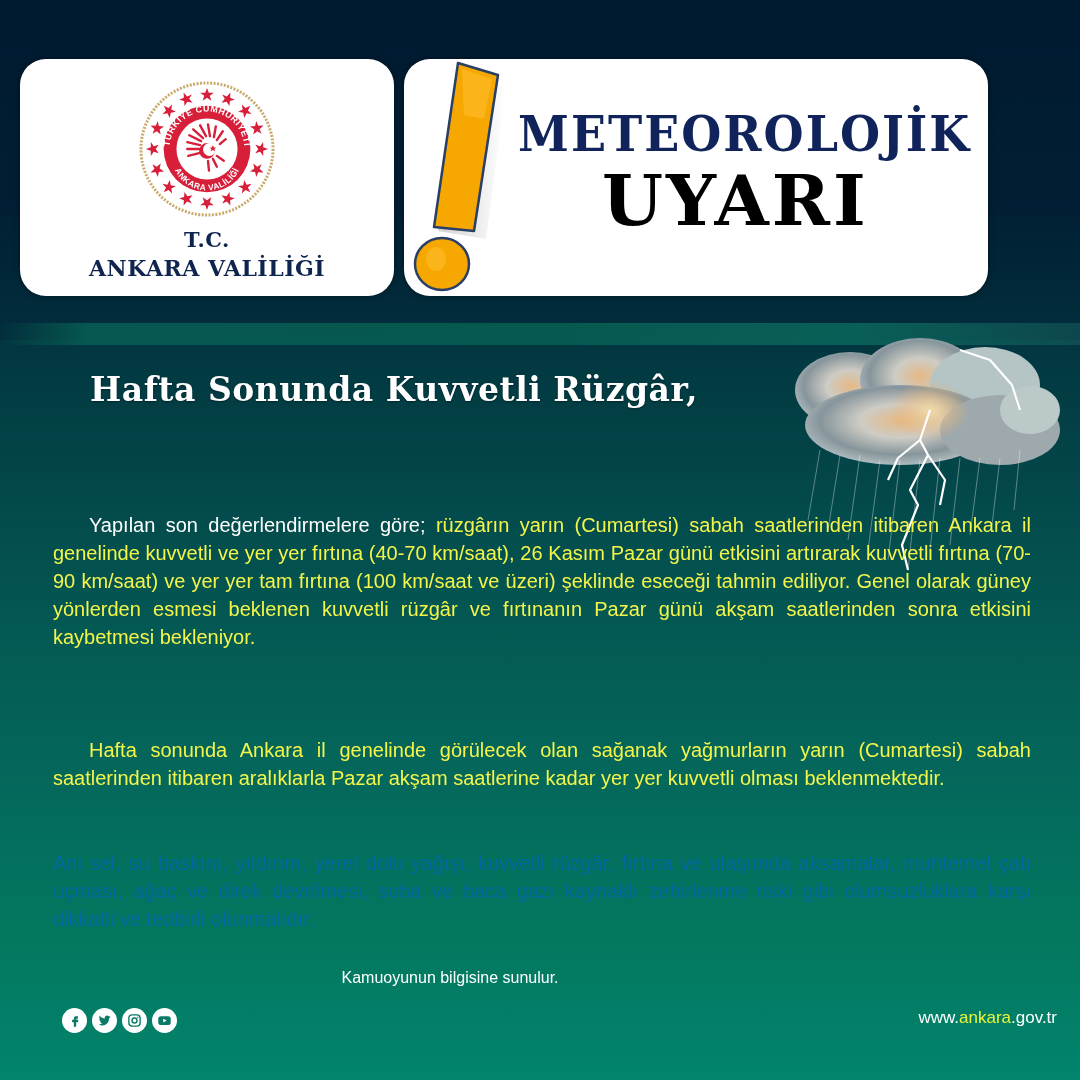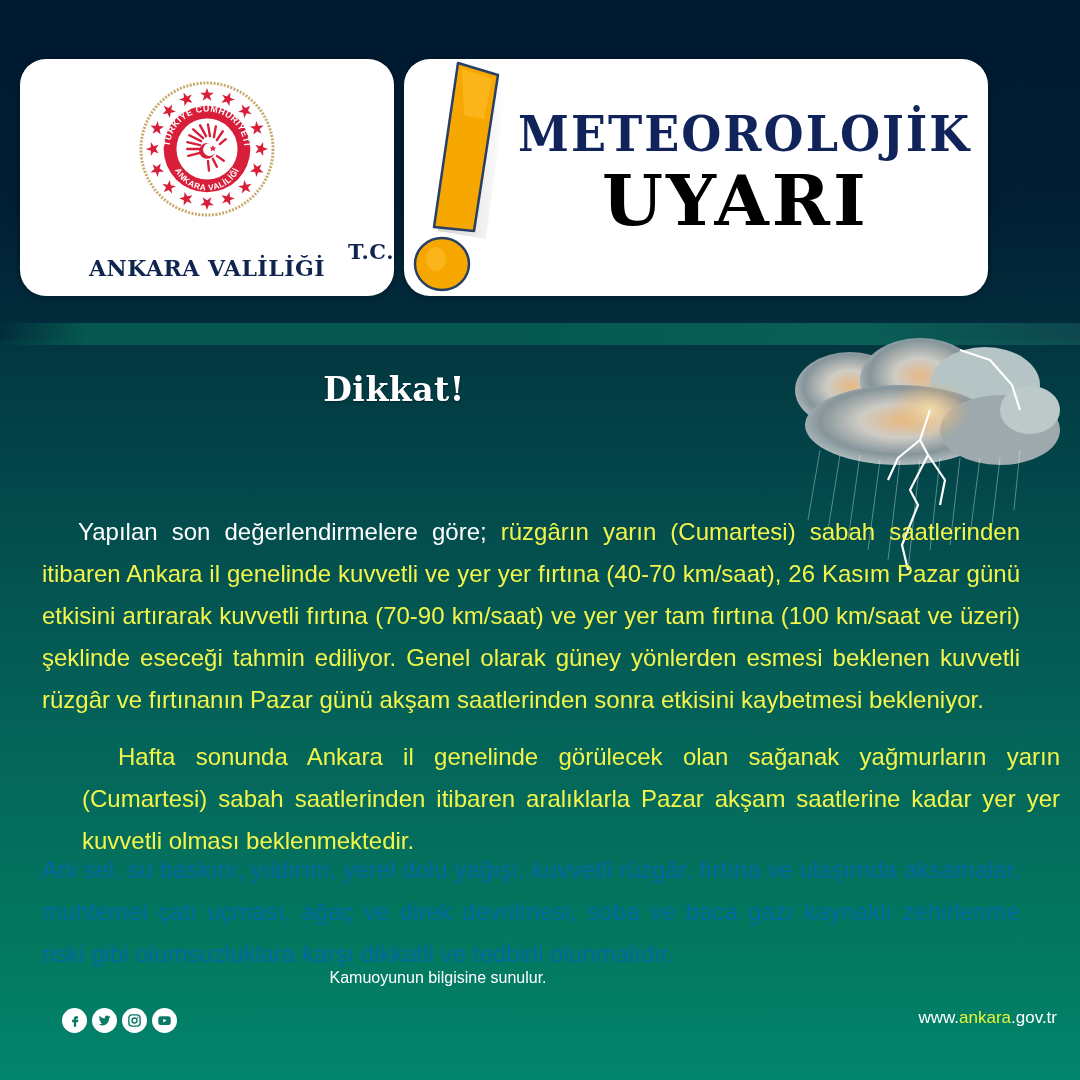--- a/index.html
+++ b/index.html
@@ -21,22 +21,22 @@
       position: absolute; background: #fff; border-radius: 26px;
       box-shadow: 0 0 6px rgba(0,0,0,0.4);
     }
     .card-left { left: 20px; top: 59px; width: 374px; height: 237px; }
     .card-right { left: 404px; top: 59px; width: 584px; height: 237px; overflow: hidden; }
 
     .emblem {
       position: absolute; left: 138px; top: 80px; width: 138px; height: 138px;
     }
     .tc {
-      position: absolute; left: 0; width: 374px; top: 180px;
-      text-align: right; color: #0f2550;
+      position: absolute; left: 0; width: 374px; top: 168px;
+      text-align: center; color: #0f2550;
       font-family: "DejaVu Serif", serif; font-weight: bold;
       font-size: 21px; letter-spacing: 0.5px;
     }
     .valilik {
       position: absolute; left: 0; width: 374px; top: 196px;
       text-align: center; color: #0f2550;
       font-family: "DejaVu Serif", serif; font-weight: bold;
       font-size: 22px; letter-spacing: 0.5px;
     }
     .exclaim { position: absolute; left: 0; top: 0; width: 120px; height: 237px; }
@@ -54,31 +54,31 @@
     .cloud { position: absolute; left: 780px; top: 330px; width: 300px; height: 250px; }
 
     .headline {
       position: absolute; left: 14px; top: 368px; width: 760px;
       text-align: center; color: #fff;
       font-family: "DejaVu Serif", serif; font-weight: bold;
       font-size: 33px; line-height: 44px; letter-spacing: 0.5px;
       text-shadow: 0 1px 2px rgba(0,0,0,0.4);
     }
     .body-text {
-      position: absolute; left: 42px; width: 978px;
-      font-size: 24px; line-height: 42px; text-align: justify;
+      position: absolute; left: 53px; width: 978px;
+      font-size: 20px; line-height: 28px; text-align: justify;
     }
     .p1 { top: 511px; }
-    .p2 { top: 736px; margin-left: 40px; }
+    .p2 { top: 736px; }
     .p3 { top: 849px; color: #0369a1; }
     .indent { padding-left: 36px; display: inline-block; }
     .white { color: #ffffff; }
     .yellow { color: #f4f54a; }
     .kamu {
-      position: absolute; left: 0; width: 876px; top: 969px;
+      position: absolute; left: 12px; width: 876px; top: 969px;
       text-align: center; color: #fff; font-size: 16px;
     }
     .socials { position: absolute; left: 62px; top: 1008px; display: flex; gap: 5px; }
     .soc {
       width: 25px; height: 25px; border-radius: 50%; background: #fff;
       display: flex; align-items: center; justify-content: center;
     }
     .url {
       position: absolute; right: 23px; top: 1008px; font-size: 17px; color: #fff;
     }
@@ -204,21 +204,21 @@
   </g>
   <g stroke="#ffffff" stroke-width="2.2" fill="none" stroke-linejoin="round">
     <polyline points="150,80 140,110 148,125 130,160 138,175 122,215 128,240"></polyline>
     <polyline points="140,110 118,128 108,150"></polyline>
     <polyline points="148,125 165,150 160,175"></polyline>
     <polyline points="180,20 210,30 232,55 240,80"></polyline>
   </g>
 </svg>
 
 <div class="headline">
-  <div>Dikkat!</div>
+  <div>Hafta Sonunda Kuvvetli Rüzgâr,</div>
 </div>
 
 <div class="body-text p1">
   <span class="indent"></span><span class="white">Yapılan son değerlendirmelere göre;</span><span class="yellow"> rüzgârın yarın (Cumartesi) sabah saatlerinden itibaren Ankara il genelinde kuvvetli ve yer yer fırtına (40-70 km/saat), 26 Kasım Pazar günü etkisini artırarak kuvvetli fırtına (70-90 km/saat) ve yer yer tam fırtına (100 km/saat ve üzeri) şeklinde eseceği tahmin ediliyor. Genel olarak güney yönlerden esmesi beklenen kuvvetli rüzgâr ve fırtınanın Pazar günü akşam saatlerinden sonra etkisini kaybetmesi bekleniyor.</span>
 </div>
 
 <div class="body-text p2 yellow">
   <span class="indent"></span><span>Hafta sonunda Ankara il genelinde görülecek olan sağanak yağmurların yarın (Cumartesi) sabah saatlerinden itibaren aralıklarla Pazar akşam saatlerine kadar yer yer kuvvetli olması beklenmektedir.</span>
 </div>
 

